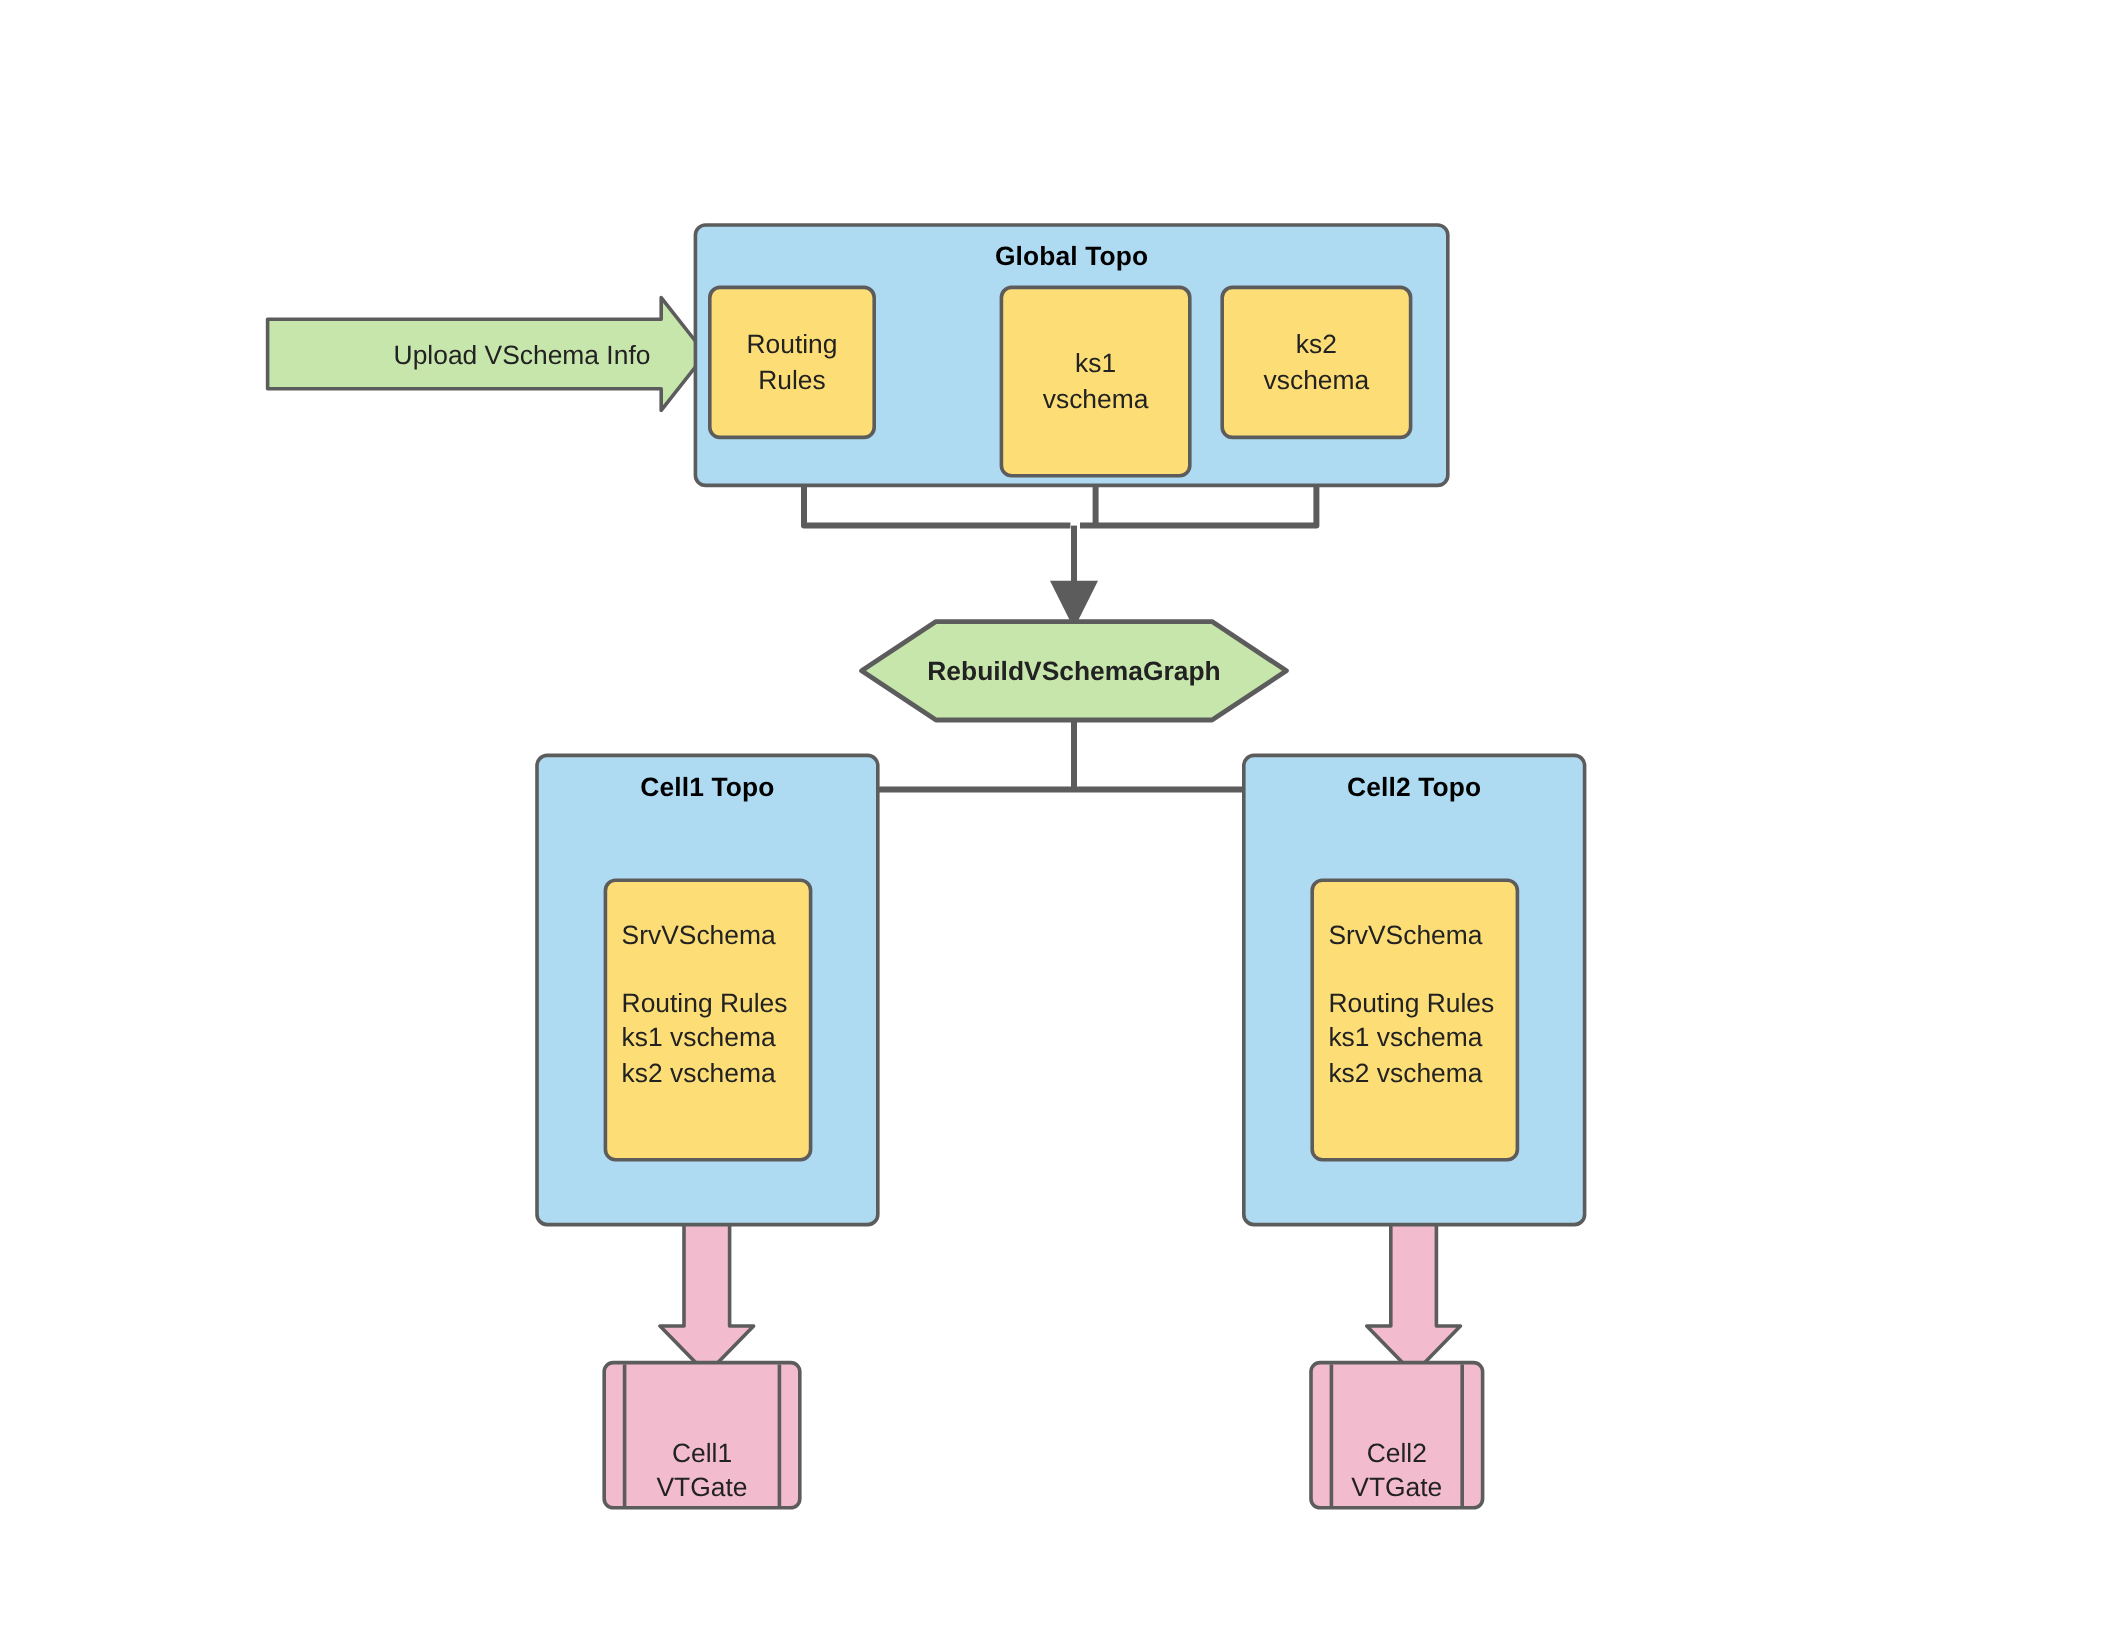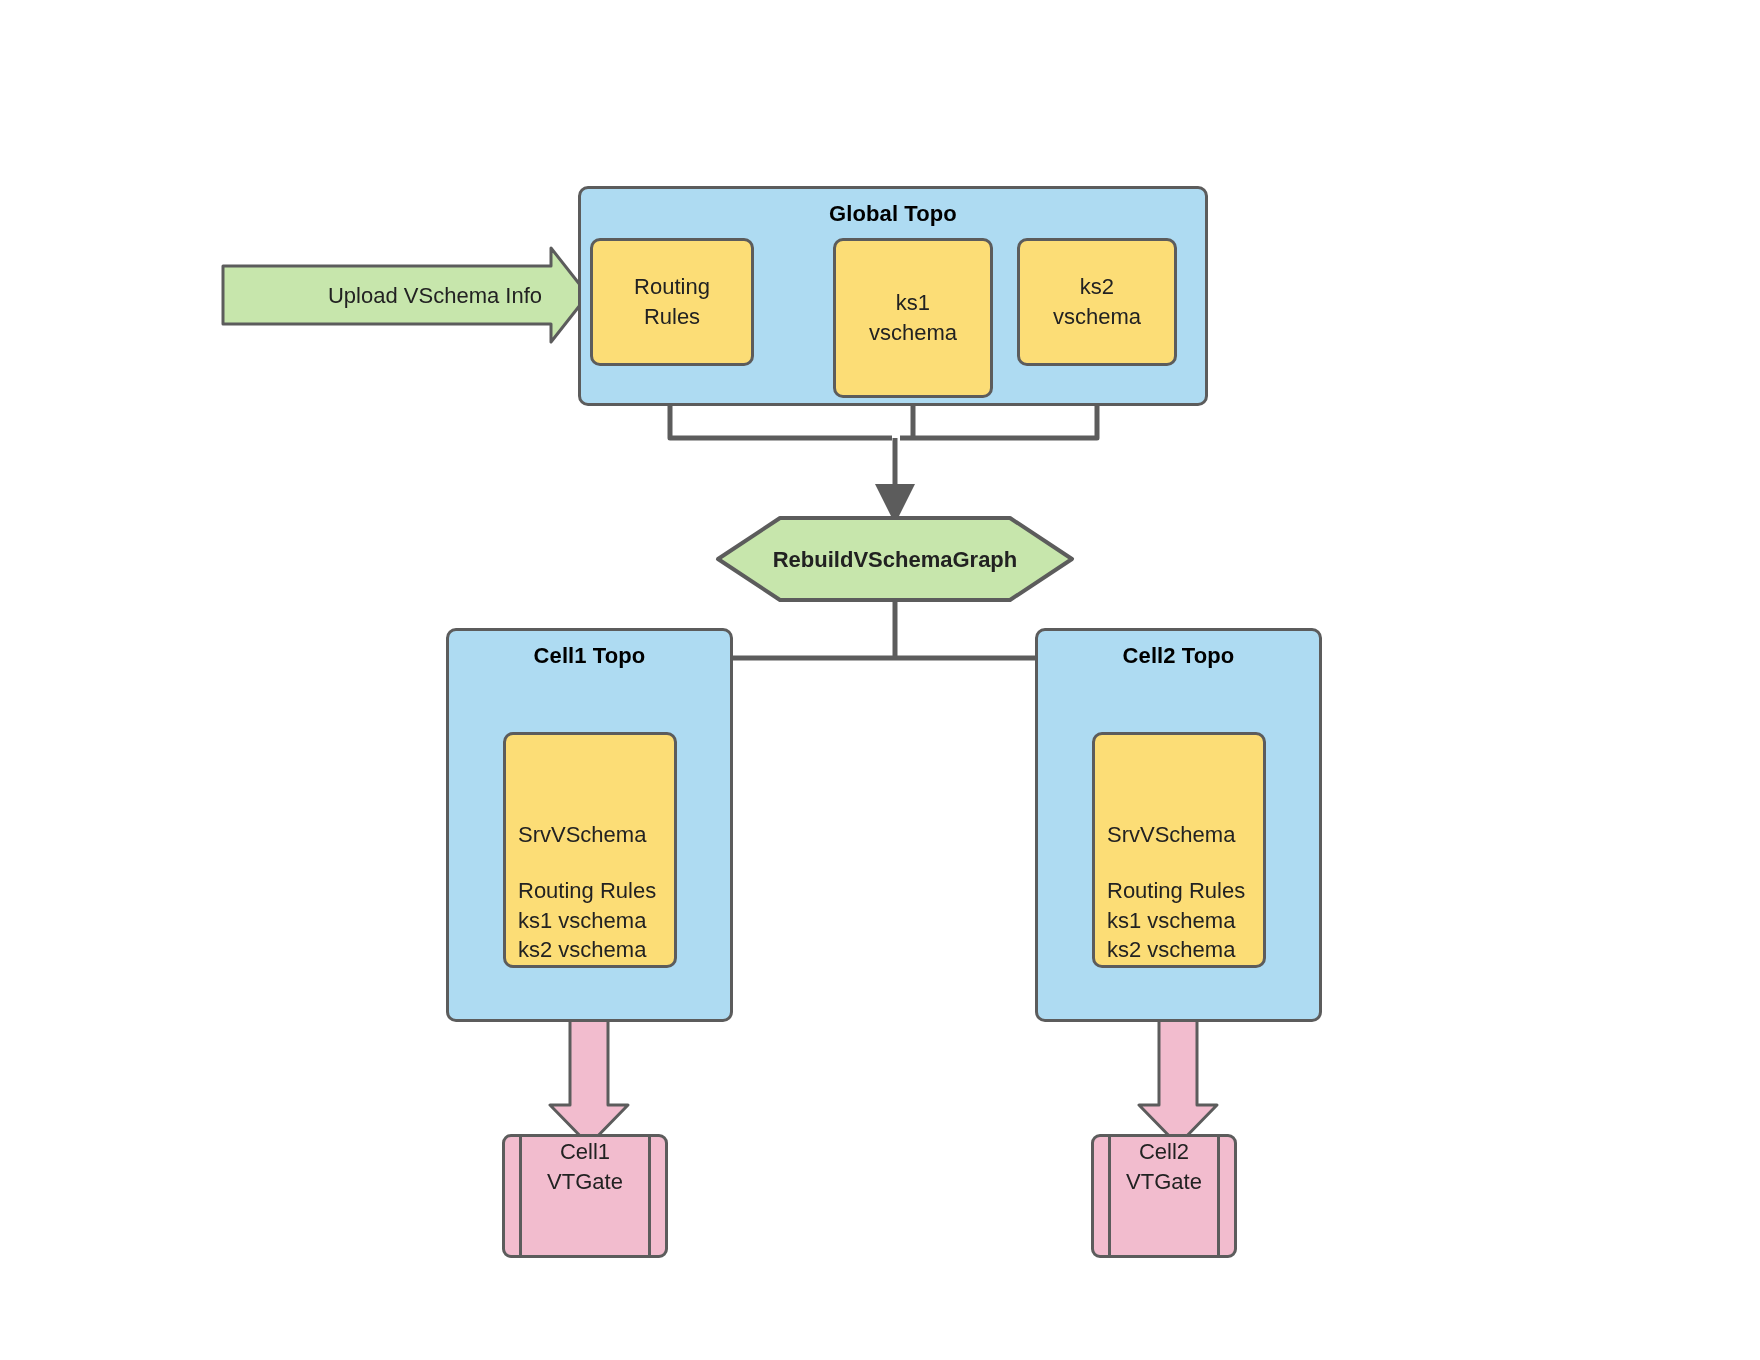--- a/index.html
+++ b/index.html
@@ -24,21 +24,21 @@
     position: absolute;
     left: 0; top: 0;
     width: 1760px;
     height: 1360px;
     pointer-events: none;
   }
   .node {
     position: absolute;
     box-sizing: border-box;
     display: flex;
-    align-items: flex-start;
+    align-items: flex-end;
     justify-content: center;
     text-align: center;
   }
   .container-box {
     background: #AEDBF2;
     border: 3px solid #5C5C5C;
     border-radius: 10px;
     align-items: flex-start;
     justify-content: center;
   }
@@ -52,21 +52,21 @@
   .yellow-box {
     background: #FCDD76;
     border: 3px solid #5C5C5C;
     border-radius: 10px;
     font-size: 22px;
     color: #222;
     line-height: 1.35;
   }
   .yellow-box.center { align-items: center; justify-content: center; }
   .yellow-box.topleft {
-    align-items: flex-end;
+    align-items: flex-start;
     justify-content: flex-start;
     text-align: left;
     padding: 30px 4px 0 12px;
   }
   .vtgate-box {
     background: #F2BCCE;
     border: 3px solid #5C5C5C;
     border-radius: 9px;
     font-size: 22px;
     color: #222;
@@ -122,21 +122,21 @@
 
     <path d="M 1159 966 L 1197 966 L 1197 1105 L 1217 1105 L 1178 1145 L 1139 1105 L 1159 1105 Z" fill="#F2BCCE" stroke="#5C5C5C" stroke-width="3" stroke-linejoin="round"></path>
   </svg>
 
   <div class="green-arrow-label" style="left:223px; top:283px; width:328px; text-align:center;padding-left:48px;">Upload VSchema Info</div>
 
   <div class="node container-box" style="left:578px; top:186px; width:630px; height:220px;">
     <div class="container-title">Global Topo</div>
   </div>
 
-  <div class="node yellow-box center" style="left:590px; top:238px; width:164px; height:128px;">
+  <div class="node yellow-box center" style="left:590px; top:238px; width:140px; height:128px;">
     <div>
       <div>Routing</div>
       <div>Rules</div>
     </div>
   </div>
 
   <div class="node yellow-box center" style="left:833px; top:238px; width:160px; height:160px;">
     <div>
       <div>ks1</div>
       <div>vschema</div>

